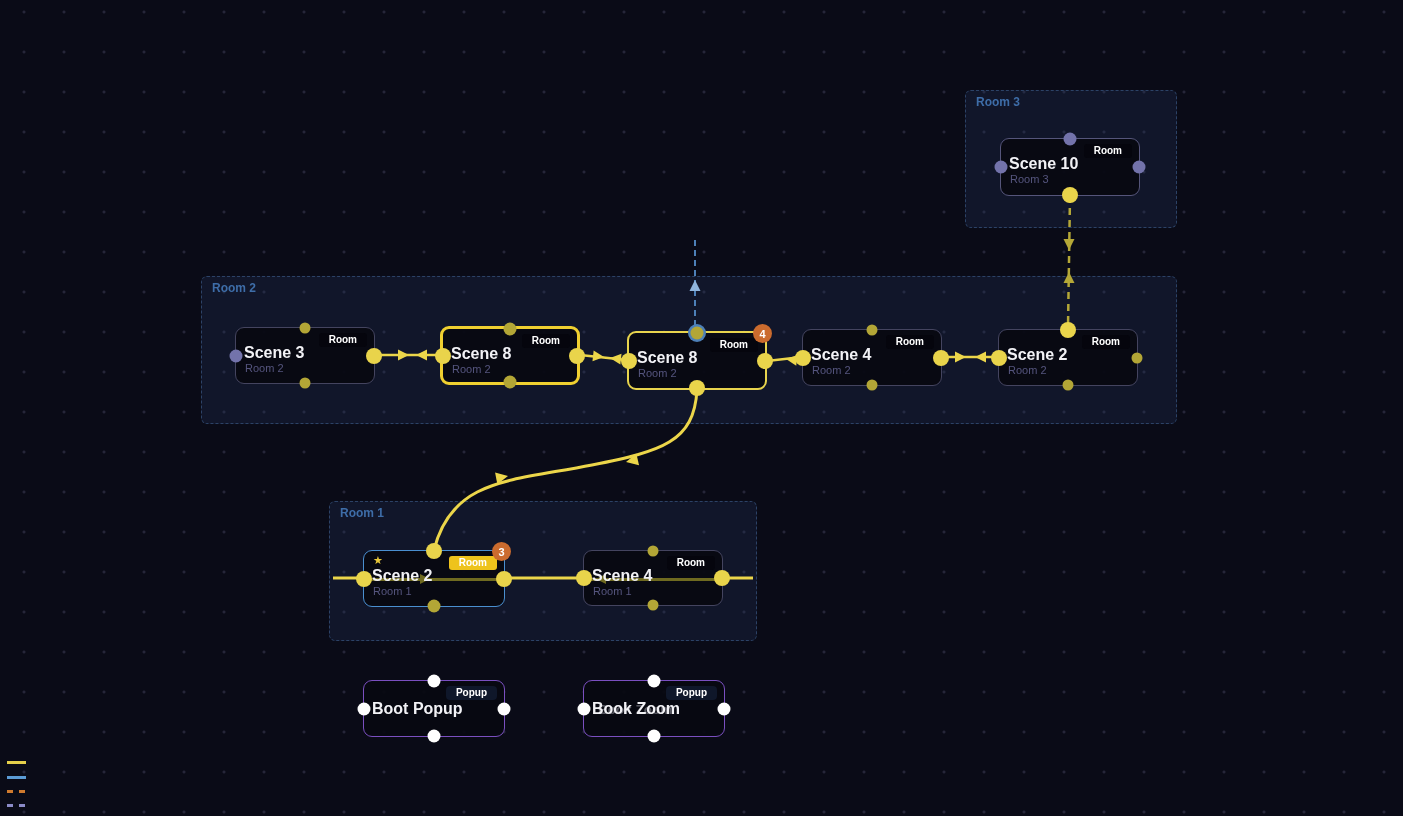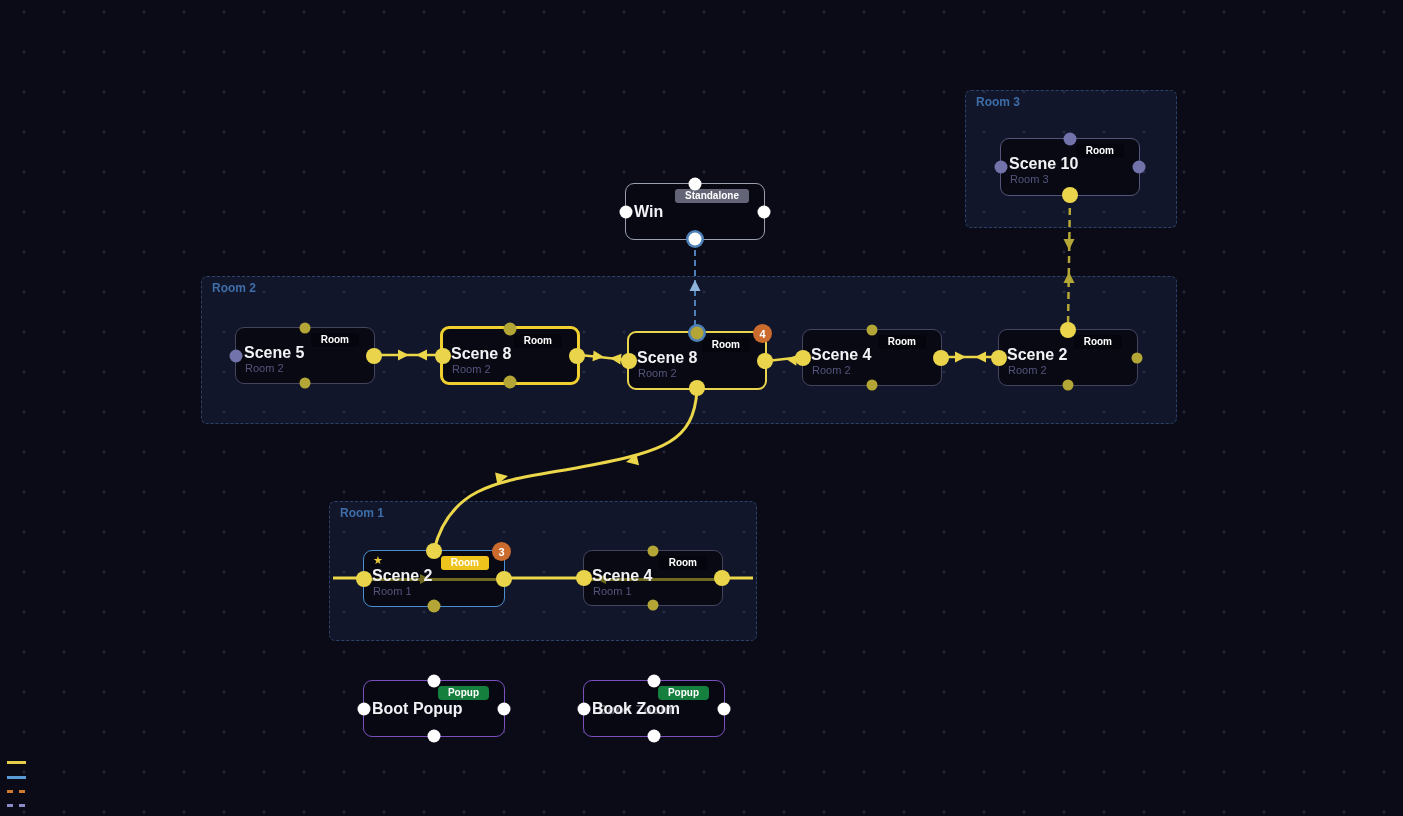--- a/index.html
+++ b/index.html
@@ -10,23 +10,23 @@
     background-size:40px 40px;background-position:4px 32px;}
   
   .group{position:absolute;border:1.5px dashed #2c4266;border-radius:6px;background:rgba(36,53,95,0.28);}
   .group-label{position:absolute;top:4px;left:10px;color:#3e6da8;font-weight:bold;font-size:12px;}
   
   .node{position:absolute;background:rgba(7,8,17,0.94);border:1.5px solid #44445f;border-radius:9px;}
   .node .title{position:absolute;left:8px;top:16px;color:#f2f2f6;font-size:16px;font-weight:bold;white-space:nowrap;z-index:3;}
   .node .title.mid{top:50%;transform:translateY(-50%);}
   .node .ghost{position:absolute;left:14px;top:16px;color:#9a9aa5;opacity:.55;font-size:13.5px;font-weight:bold;white-space:nowrap;z-index:2;}
   .node .subtitle{position:absolute;left:9px;top:34px;color:#55557e;font-size:11px;white-space:nowrap;z-index:3;}
-  .badge{position:absolute;top:5px;right:15px;background:#05050d;color:#fff;font-size:10px;font-weight:bold;padding:1px 10px 2px;border-radius:3px;z-index:4;}
+  .badge{position:absolute;top:5px;right:7px;background:#05050d;color:#fff;font-size:10px;font-weight:bold;padding:1px 10px 2px;border-radius:3px;z-index:4;}
   .badge.gray{background:rgba(108,108,128,0.92);}
-  .badge.purple{background:#15803d;border-radius:4px;}
+  .badge.purple{background:#0f172a;border-radius:4px;}
   .badge.yellow{background:#eec31c;}
   .count{position:absolute;top:-9px;right:-7px;width:19px;height:19px;border-radius:50%;background:#cb6b2e;color:#fff;font-size:11px;font-weight:bold;display:flex;align-items:center;justify-content:center;z-index:6;}
   .star{position:absolute;top:3px;left:9px;color:#e9c83a;font-size:11px;z-index:4;}
   
   .port{position:absolute;width:13px;height:13px;border-radius:50%;z-index:5;}
   .port.big{width:16px;height:16px;}
   .port.small{width:11px;height:11px;}
   .port.t{top:0;left:50%;transform:translate(-50%,-50%);}
   .port.b{bottom:0;left:50%;transform:translate(-50%,50%);}
   .port.l{left:0;top:50%;transform:translate(-50%,-50%);}
@@ -88,42 +88,34 @@
 
     <path d="M697,390 C694,442 662,451 592,465 C512,481 452,478 434,550" stroke="#ecd64a" stroke-width="3" fill="none"></path>
     <polygon points="0,0 -12,-6 -12,6" transform="translate(626,462) rotate(167)" fill="#ecd64a"></polygon>
     <polygon points="0,0 -12,-6 -12,6" transform="translate(508,476) rotate(-11)" fill="#ecd64a"></polygon>
 
     <path d="M333,578 L364,578" stroke="#ecd64a" stroke-width="3" fill="none"></path>
     <path d="M504,578 L584,578" stroke="#ecd64a" stroke-width="3" fill="none"></path>
     <path d="M722,578 L753,578" stroke="#ecd64a" stroke-width="3" fill="none"></path>
   </svg>
 
-  <div class="node" style="left:625px;top:183px;width:140px;height:57px;border-color:#9aa0b0;">
-    <span class="badge gray">Standalone</span>
-    <div class="title mid">Win</div>
-    <span class="port white l"></span>
-    <span class="port white t"></span>
-    <span class="port white r"></span>
-    <span class="port white b ring-blue"></span>
-  </div>
 
   <div class="node" style="left:1000px;top:138px;width:140px;height:58px;border-color:#55557a;">
     <span class="badge">Room</span>
     <div class="title">Scene 10</div>
     <div class="subtitle">Room 3</div>
     <span class="port purple l"></span>
     <span class="port purple t"></span>
     <span class="port purple r"></span>
     <span class="port yellow big b"></span>
   </div>
 
   <div class="node" style="left:235px;top:327px;width:140px;height:57px;">
     <span class="badge">Room</span>
-    <div class="title">Scene 5</div>
+    <div class="title">Scene 3</div>
     <div class="subtitle">Room 2</div>
     <span class="port purple l"></span>
     <span class="port olive small t"></span>
     <span class="port yellow big r"></span>
     <span class="port olive small b"></span>
   </div>
 
   <div class="node" style="left:440px;top:326px;width:140px;height:59px;border:3px solid #f0d030;">
     <span class="badge">Room</span>
     <div class="title">Scene 8</div>

